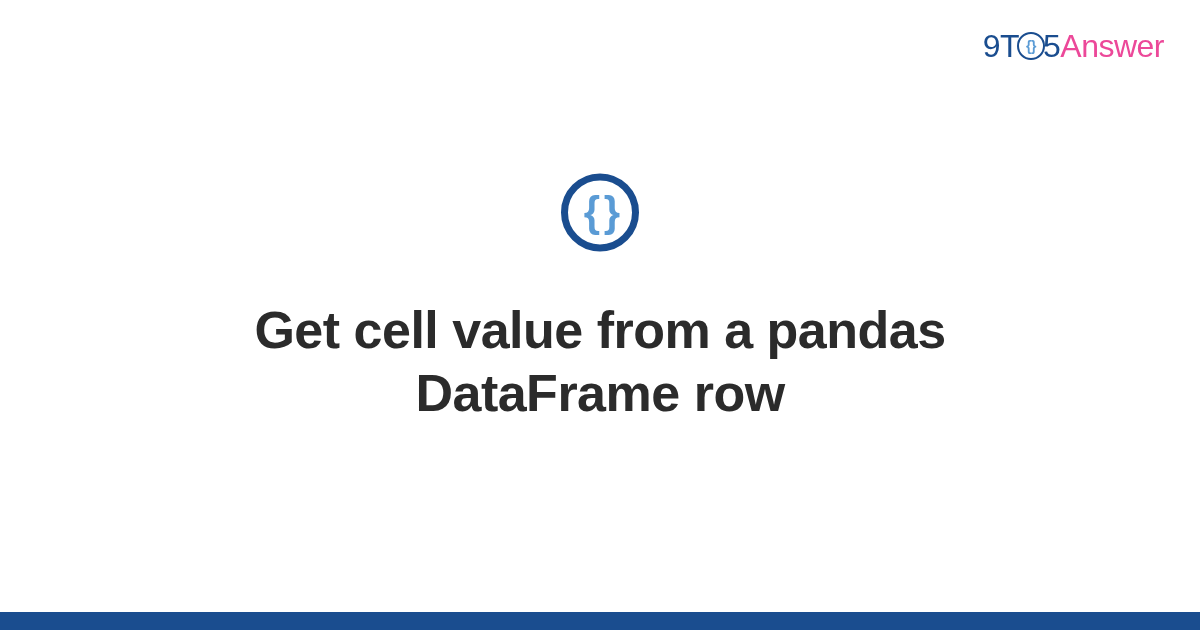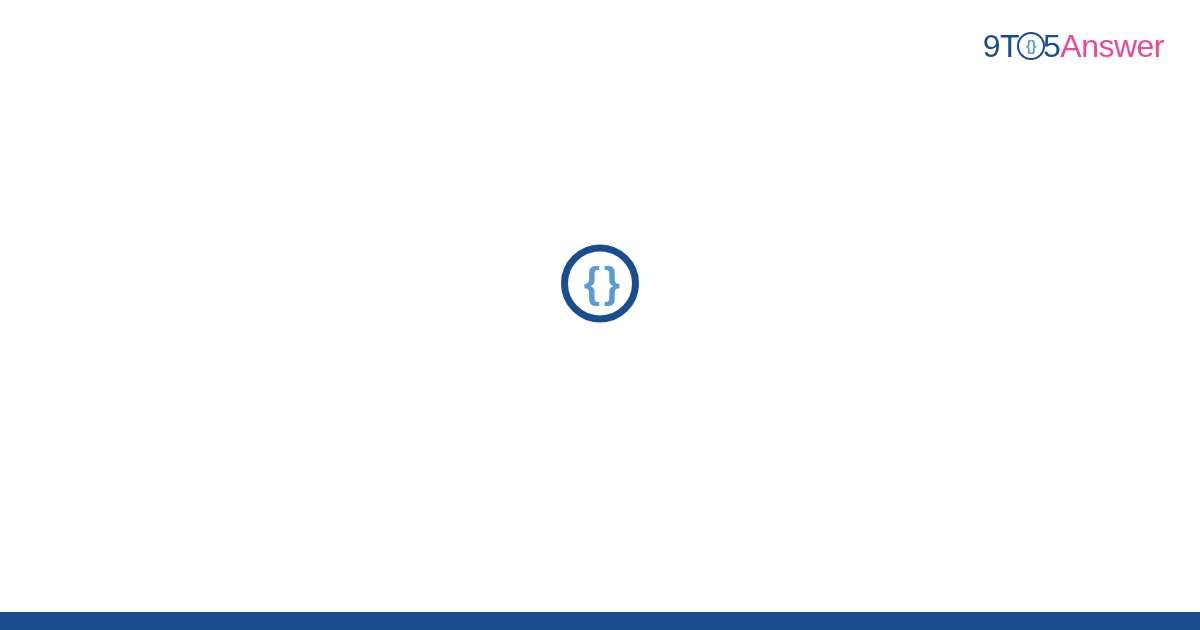--- a/index.html
+++ b/index.html
@@ -104,15 +104,16 @@
 <div class="top-logo">
   <span class="logo-9t">9T</span><span class="logo-circle">
       <span class="logo-circle-inner">{}</span>
     </span><span class="logo-5">5</span><span class="logo-answer">Answer</span>
 </div>
 
 <div class="center-content">
   <div class="icon-badge">
     <span class="braces">{ }</span>
   </div>
+  <h1 class="title">Get cell value from a pandas DataFrame row</h1>
 </div>
 
 <div class="bottom-bar"></div>
 
 </body></html>

